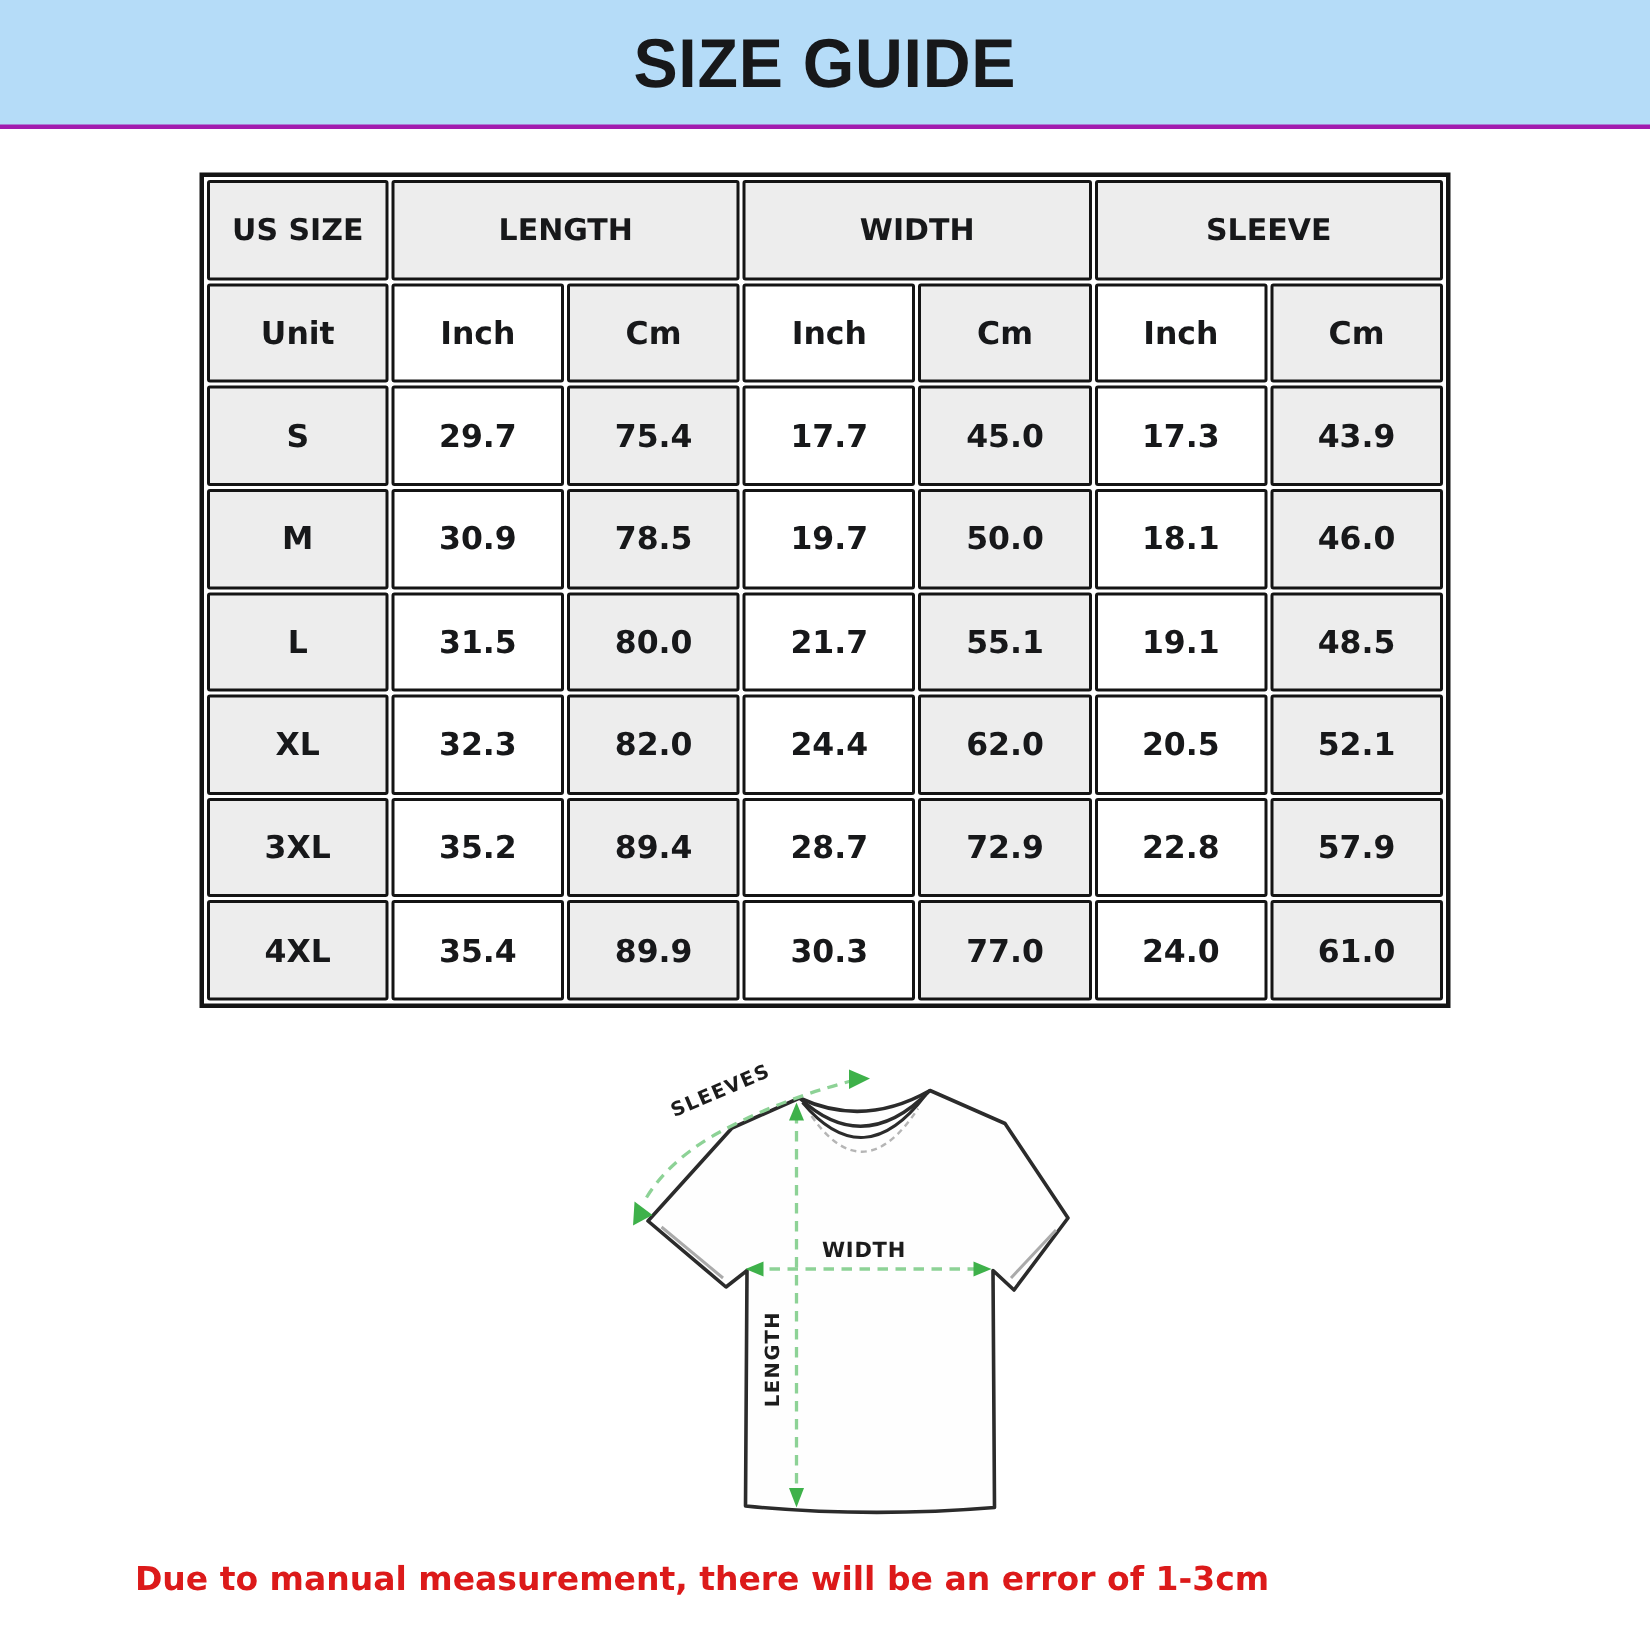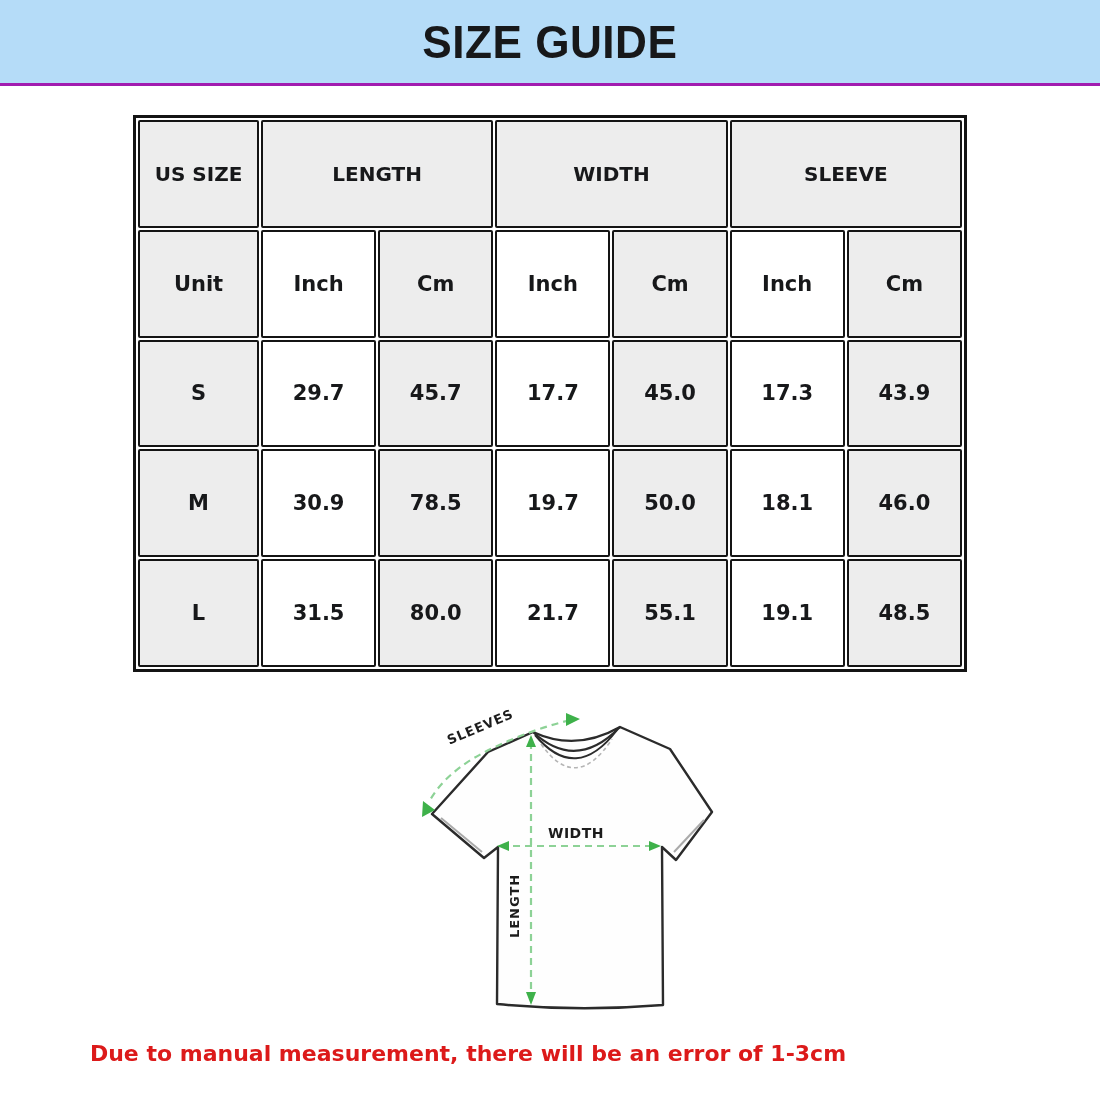--- a/index.html
+++ b/index.html
@@ -105,21 +105,21 @@
       <td>Inch</td>
       <td class="gray">Cm</td>
       <td>Inch</td>
       <td class="gray">Cm</td>
       <td>Inch</td>
       <td class="gray">Cm</td>
     </tr>
     <tr>
       <td class="gray">S</td>
       <td>29.7</td>
-      <td class="gray">45.7</td>
+      <td class="gray">75.4</td>
       <td>17.7</td>
       <td class="gray">45.0</td>
       <td>17.3</td>
       <td class="gray">43.9</td>
     </tr>
     <tr>
       <td class="gray">M</td>
       <td>30.9</td>
       <td class="gray">78.5</td>
       <td>19.7</td>
@@ -128,20 +128,47 @@
       <td class="gray">46.0</td>
     </tr>
     <tr>
       <td class="gray">L</td>
       <td>31.5</td>
       <td class="gray">80.0</td>
       <td>21.7</td>
       <td class="gray">55.1</td>
       <td>19.1</td>
       <td class="gray">48.5</td>
+    </tr>
+    <tr>
+      <td class="gray">XL</td>
+      <td>32.3</td>
+      <td class="gray">82.0</td>
+      <td>24.4</td>
+      <td class="gray">62.0</td>
+      <td>20.5</td>
+      <td class="gray">52.1</td>
+    </tr>
+    <tr>
+      <td class="gray">3XL</td>
+      <td>35.2</td>
+      <td class="gray">89.4</td>
+      <td>28.7</td>
+      <td class="gray">72.9</td>
+      <td>22.8</td>
+      <td class="gray">57.9</td>
+    </tr>
+    <tr>
+      <td class="gray">4XL</td>
+      <td>35.4</td>
+      <td class="gray">89.9</td>
+      <td>30.3</td>
+      <td class="gray">77.0</td>
+      <td>24.0</td>
+      <td class="gray">61.0</td>
     </tr>
   </tbody>
 </table>
 
 <svg class="diagram" viewBox="0 0 322 330" xmlns="http://www.w3.org/2000/svg">
 
   <path d="M125,42 L80,62 L24,124 L76,168 L90,157 L89,314 Q170,322 255,315 L254,157 L268,170 L304,122 L262,59 L212,37 Q168,62 125,42 Z" fill="#fefefe" stroke="#2b2b2b" stroke-width="2.4" stroke-linejoin="round"></path>
 
   <path d="M125,42 Q168,82 212,37" fill="none" stroke="#2b2b2b" stroke-width="2.2"></path>
   <path d="M127,45 Q168,94 209,40" fill="none" stroke="#2b2b2b" stroke-width="2"></path>

